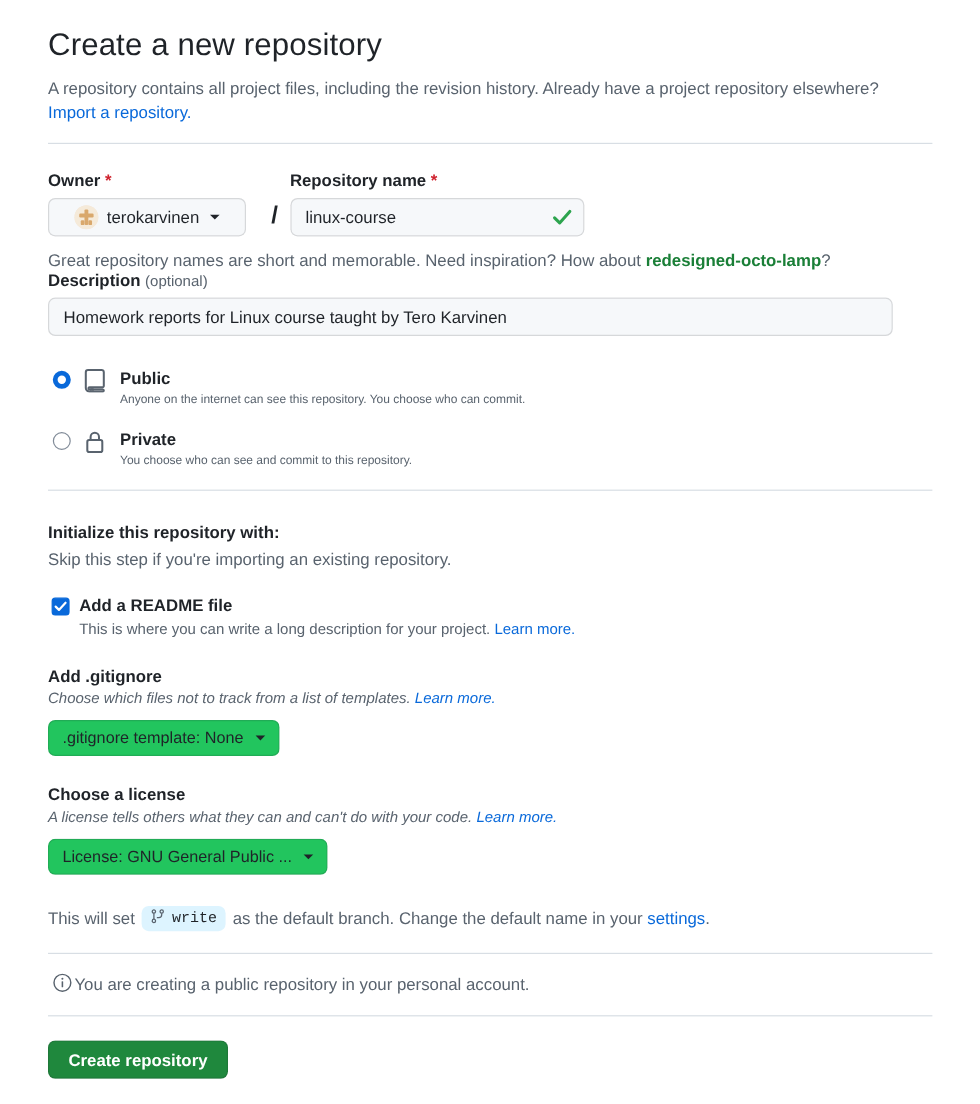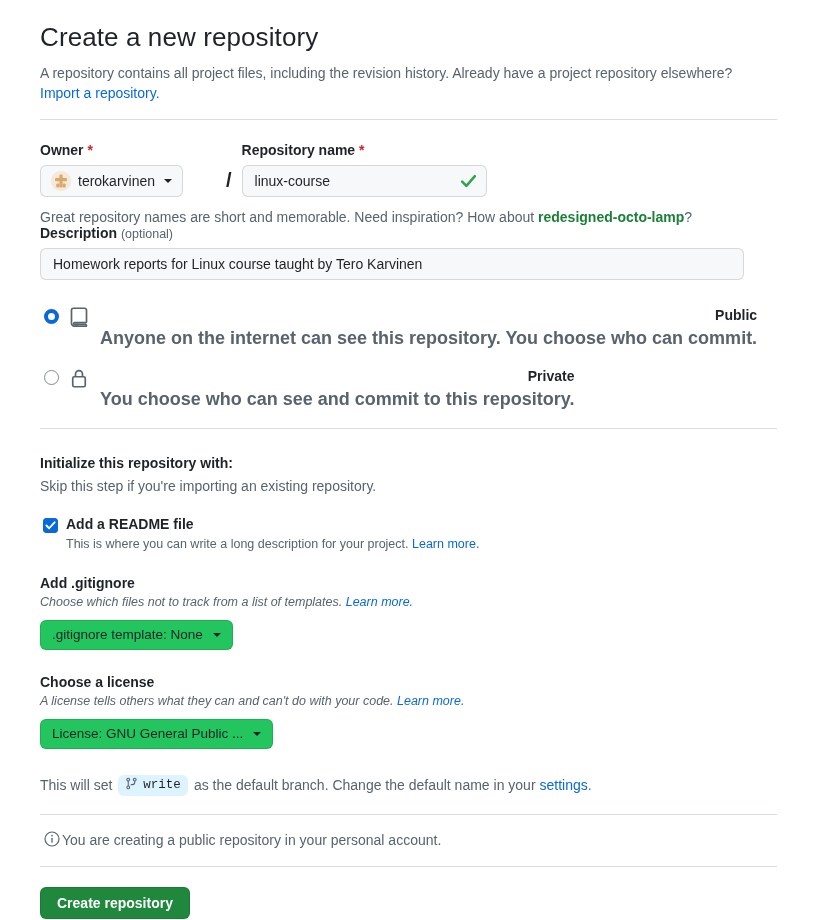--- a/index.html
+++ b/index.html
@@ -66,21 +66,21 @@
     padding-top: 27px;
     user-select: none;
   }
   .name-col { width: 245px; }
 
   .owner-btn {
     display: flex;
     align-items: center;
     gap: 7px;
     height: 32px;
-    padding: 0 10px;
+    padding: 0 21px;
     background: #f6f8fa;
     border: 1px solid rgba(31,35,40,0.15);
     border-radius: 6px;
     font-size: 14px;
     color: #1f2328;
     cursor: pointer;
     white-space: nowrap;
   }
   .avatar {
     width: 20px; height: 20px;
@@ -136,21 +136,21 @@
     font-size: 14px;
     font-family: "Liberation Sans", sans-serif;
     color: #1f2328;
     background: #f6f8fa;
     border: 1px solid rgba(31,35,40,0.15);
     border-radius: 6px;
     outline: none;
   }
 
   
-  .vis-block { margin-top: 26px; text-align: right; }
+  .vis-block { margin-top: 26px; }
   .vis-option {
     display: flex;
     align-items: flex-start;
     margin-bottom: 18px;
   }
   .vis-option:last-child { margin-bottom: 12px; }
   .radio {
     width: 15px; height: 15px;
     border-radius: 50%;
     border: 1px solid #818b98;
@@ -173,24 +173,23 @@
     padding-top: 1px;
   }
   .vis-text { }
   .vis-title {
     font-size: 14px;
     font-weight: bold;
     color: #1f2328;
     line-height: 1.35;
   }
   .vis-desc {
-    font-size: 18px;
+    font-size: 10px;
     color: #59636e;
     margin-top: 3px;
-    font-weight: bold;
   }
 
   
   .init-block { margin-top: 26px; }
   .section-head {
     font-size: 14px;
     font-weight: bold;
     color: #1f2328;
   }
   .section-sub {

